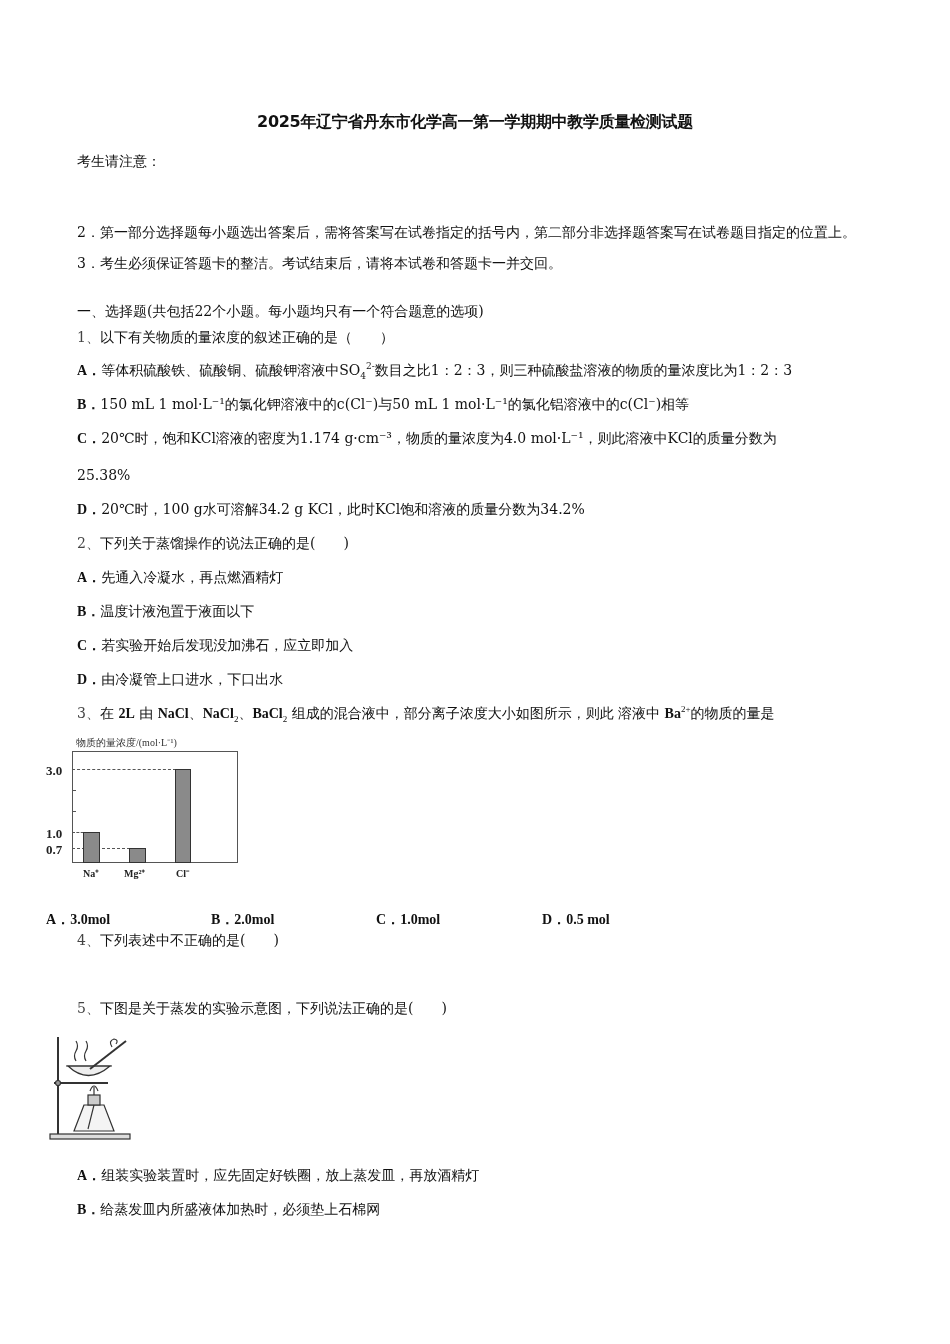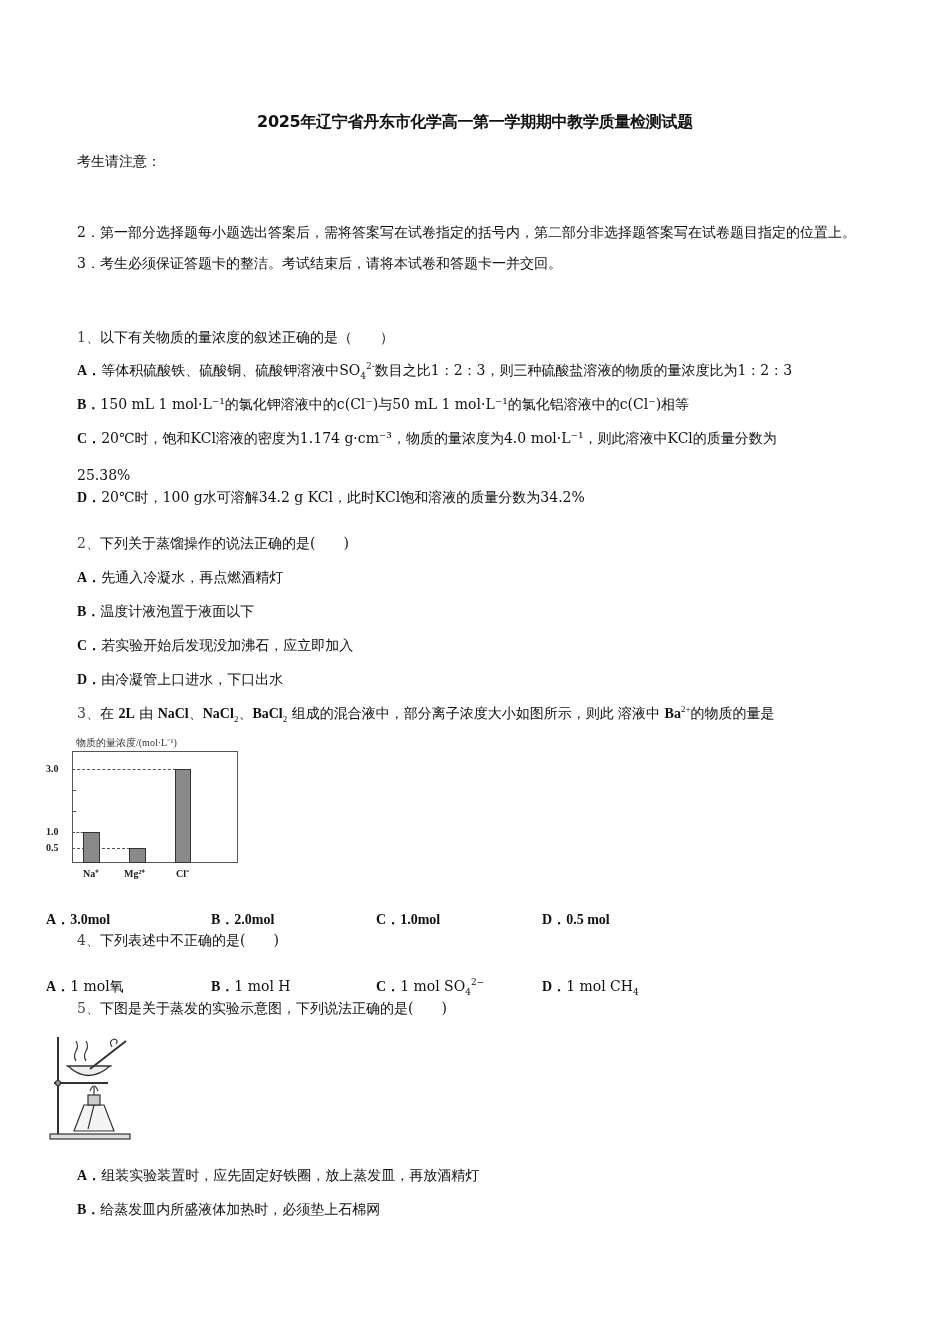--- a/index.html
+++ b/index.html
@@ -20,54 +20,55 @@
     .qnum { color: #444; }
     .row4 { position: absolute; left: 46px; white-space: nowrap; font-size: 14px; line-height: 18px; }
     .col { position: absolute; top: 12px; white-space: nowrap; text-align: center; }
     .tnr { font-family: "Liberation Serif", serif; }
     .bold { font-weight: bold; }
     sup, sub { font-size: 9px; line-height: 0; }
     
     .chart { position: absolute; left: 46px; top: 735px; width: 200px; height: 145px; text-align: right; }
     .chart .ctitle { position: absolute; left: 30px; top: 0; font-size: 10px; color: #333; white-space: nowrap; font-family: "Liberation Serif", serif; }
     .chart .frame { position: absolute; left: 26px; top: 16px; width: 166px; height: 112px; border: 1px solid #555; box-sizing: border-box; }
-    .chart .ytick { position: absolute; left: 0; font-size: 10px; font-weight: bold; font-family: "Liberation Serif", serif; color: #222; }
+    .chart .ytick { position: absolute; left: 0; font-size: 13px; font-weight: bold; font-family: "Liberation Serif", serif; color: #222; }
     .chart .dash { position: absolute; border-top: 1px dashed #555; height: 0; }
     .chart .bar { position: absolute; background: #8a8a8a; border: 1px solid #333; box-sizing: border-box; }
     .chart .xlab { position: absolute; top: 131px; font-size: 10px; font-weight: bold; font-family: "Liberation Serif", serif; color: #222; }
     .chart .minor { position: absolute; left: 26px; width: 4px; border-top: 1px solid #555; }
     
     .apparatus { position: absolute; left: 48px; top: 1033px; width: 90px; height: 110px; }
   </style>
 </head>
 <body>
 
 <div class="page">
 
   <div class="title">2025年辽宁省丹东市化学高一第一学期期中教学质量检测试题</div>
 
   <div class="line" style="top:152px">考生请注意：</div>
   <div class="line wrap" style="top:220px; line-height:25px;">2．第一部分选择题每小题选出答案后，需将答案写在试卷指定的括号内，第二部分非选择题答案写在试卷题目指定的位置上。</div>
   <div class="line" style="top:254px">3．考生必须保证答题卡的整洁。考试结束后，请将本试卷和答题卡一并交回。</div>
 
+  <div class="line" style="top:302px">一、选择题(共包括22个小题。每小题均只有一个符合题意的选项)</div>
 
   <div class="line" style="top:328px">
     <span class="qnum">1、</span><span>以下有关物质的量浓度的叙述正确的是（　　）</span>
   </div>
   <div class="line" style="top:361px">
     <span class="opt-label">A．</span><span>等体积硫酸铁、硫酸铜、硫酸钾溶液中SO</span><sub>4</sub><sup>2-</sup><span>数目之比1：2：3，则三种硫酸盐溶液的物质的量浓度比为1：2：3</span>
   </div>
   <div class="line" style="top:395px">
     <span class="opt-label">B．</span><span>150 mL 1 mol·L⁻¹的氯化钾溶液中的c(Cl⁻)与50 mL 1 mol·L⁻¹的氯化铝溶液中的c(Cl⁻)相等</span>
   </div>
   <div class="line" style="top:429px">
     <span class="opt-label">C．</span><span>20℃时，饱和KCl溶液的密度为1.174 g·cm⁻³，物质的量浓度为4.0 mol·L⁻¹，则此溶液中KCl的质量分数为</span>
   </div>
   <div class="line" style="top:466px">25.38%</div>
-  <div class="line" style="top:488px">
+  <div class="line" style="top:500px">
     <span class="opt-label">D．</span><span>20℃时，100 g水可溶解34.2 g KCl，此时KCl饱和溶液的质量分数为34.2%</span>
   </div>
 
   <div class="line" style="top:534px">
     <span class="qnum">2、</span><span>下列关于蒸馏操作的说法正确的是(　　)</span>
   </div>
   <div class="line" style="top:568px">
     <span class="opt-label">A．</span><span>先通入冷凝水，再点燃酒精灯</span>
   </div>
   <div class="line" style="top:602px">
@@ -83,21 +84,21 @@
   <div class="line" style="top:704px">
     <span class="qnum">3、</span><span>在</span> <span class="tnr bold">2L</span> <span>由</span> <span class="tnr bold">NaCl</span><span>、</span><span class="tnr bold">NaCl</span><sub class="tnr">2</sub><span>、</span><span class="tnr bold">BaCl</span><sub class="tnr">2</sub> <span>组成的混合液中，部分离子浓度大小如图所示，则此 溶液中</span> <span class="tnr bold">Ba</span><sup class="tnr">2+</sup><span>的物质的量是</span>
   </div>
 
   <div class="chart">
     <div class="ctitle">物质的量浓度/(mol·L⁻¹)</div>
     <div class="frame"></div>
 
     <div class="ytick" style="top:28px">3.0</div>
     <div class="ytick" style="top:91px">1.0</div>
-    <div class="ytick" style="top:107px">0.5</div>
+    <div class="ytick" style="top:107px">0.7</div>
     <div class="minor" style="top:55px"></div>
     <div class="minor" style="top:76px"></div>
     <div class="dash" style="left:26px; top:34px; width:104px;"></div>
     <div class="dash" style="left:26px; top:97px; width:16px;"></div>
     <div class="dash" style="left:26px; top:113px; width:58px;"></div>
     <div class="bar" style="left:37px; top:97px; width:17px; height:31px;"></div>
     <div class="bar" style="left:83px; top:113px; width:17px; height:15px;"></div>
     <div class="bar" style="left:129px; top:34px; width:16px; height:94px;"></div>
     <div class="xlab" style="left:37px">Na⁺</div>
     <div class="xlab" style="left:78px">Mg²⁺</div>
@@ -106,26 +107,20 @@
 
   <div class="row4" style="top:898px; width:860px; height:20px;">
     <span class="col" style="left:0"><span class="opt-label">A．</span><span class="tnr bold">3.0mol</span></span>
     <span class="col" style="left:165px"><span class="opt-label">B．</span><span class="tnr bold">2.0mol</span></span>
     <span class="col" style="left:330px"><span class="opt-label">C．</span><span class="tnr bold">1.0mol</span></span>
     <span class="col" style="left:496px"><span class="opt-label">D．</span><span class="tnr bold">0.5 mol</span></span>
   </div>
 
   <div class="line" style="top:931px">
     <span class="qnum">4、</span><span>下列表述中不正确的是(　　)</span>
-  </div>
-  <div class="row4" style="top:965px; width:860px; height:20px;">
-    <span class="col" style="left:0"><span class="opt-label">A．</span><span>1 mol氧</span></span>
-    <span class="col" style="left:165px"><span class="opt-label">B．</span><span>1 mol H</span></span>
-    <span class="col" style="left:330px"><span class="opt-label">C．</span><span>1 mol SO</span><sub>4</sub><sup>2−</sup></span>
-    <span class="col" style="left:496px"><span class="opt-label">D．</span><span>1 mol CH</span><sub>4</sub></span>
   </div>
 
   <div class="line" style="top:999px">
     <span class="qnum">5、</span><span>下图是关于蒸发的实验示意图，下列说法正确的是(　　)</span>
   </div>
 
   <svg class="apparatus" viewBox="0 0 90 110">
     <g fill="none" stroke="#333" stroke-width="1.2">
 
       <rect x="2" y="101" width="80" height="5" fill="#ddd"></rect>

